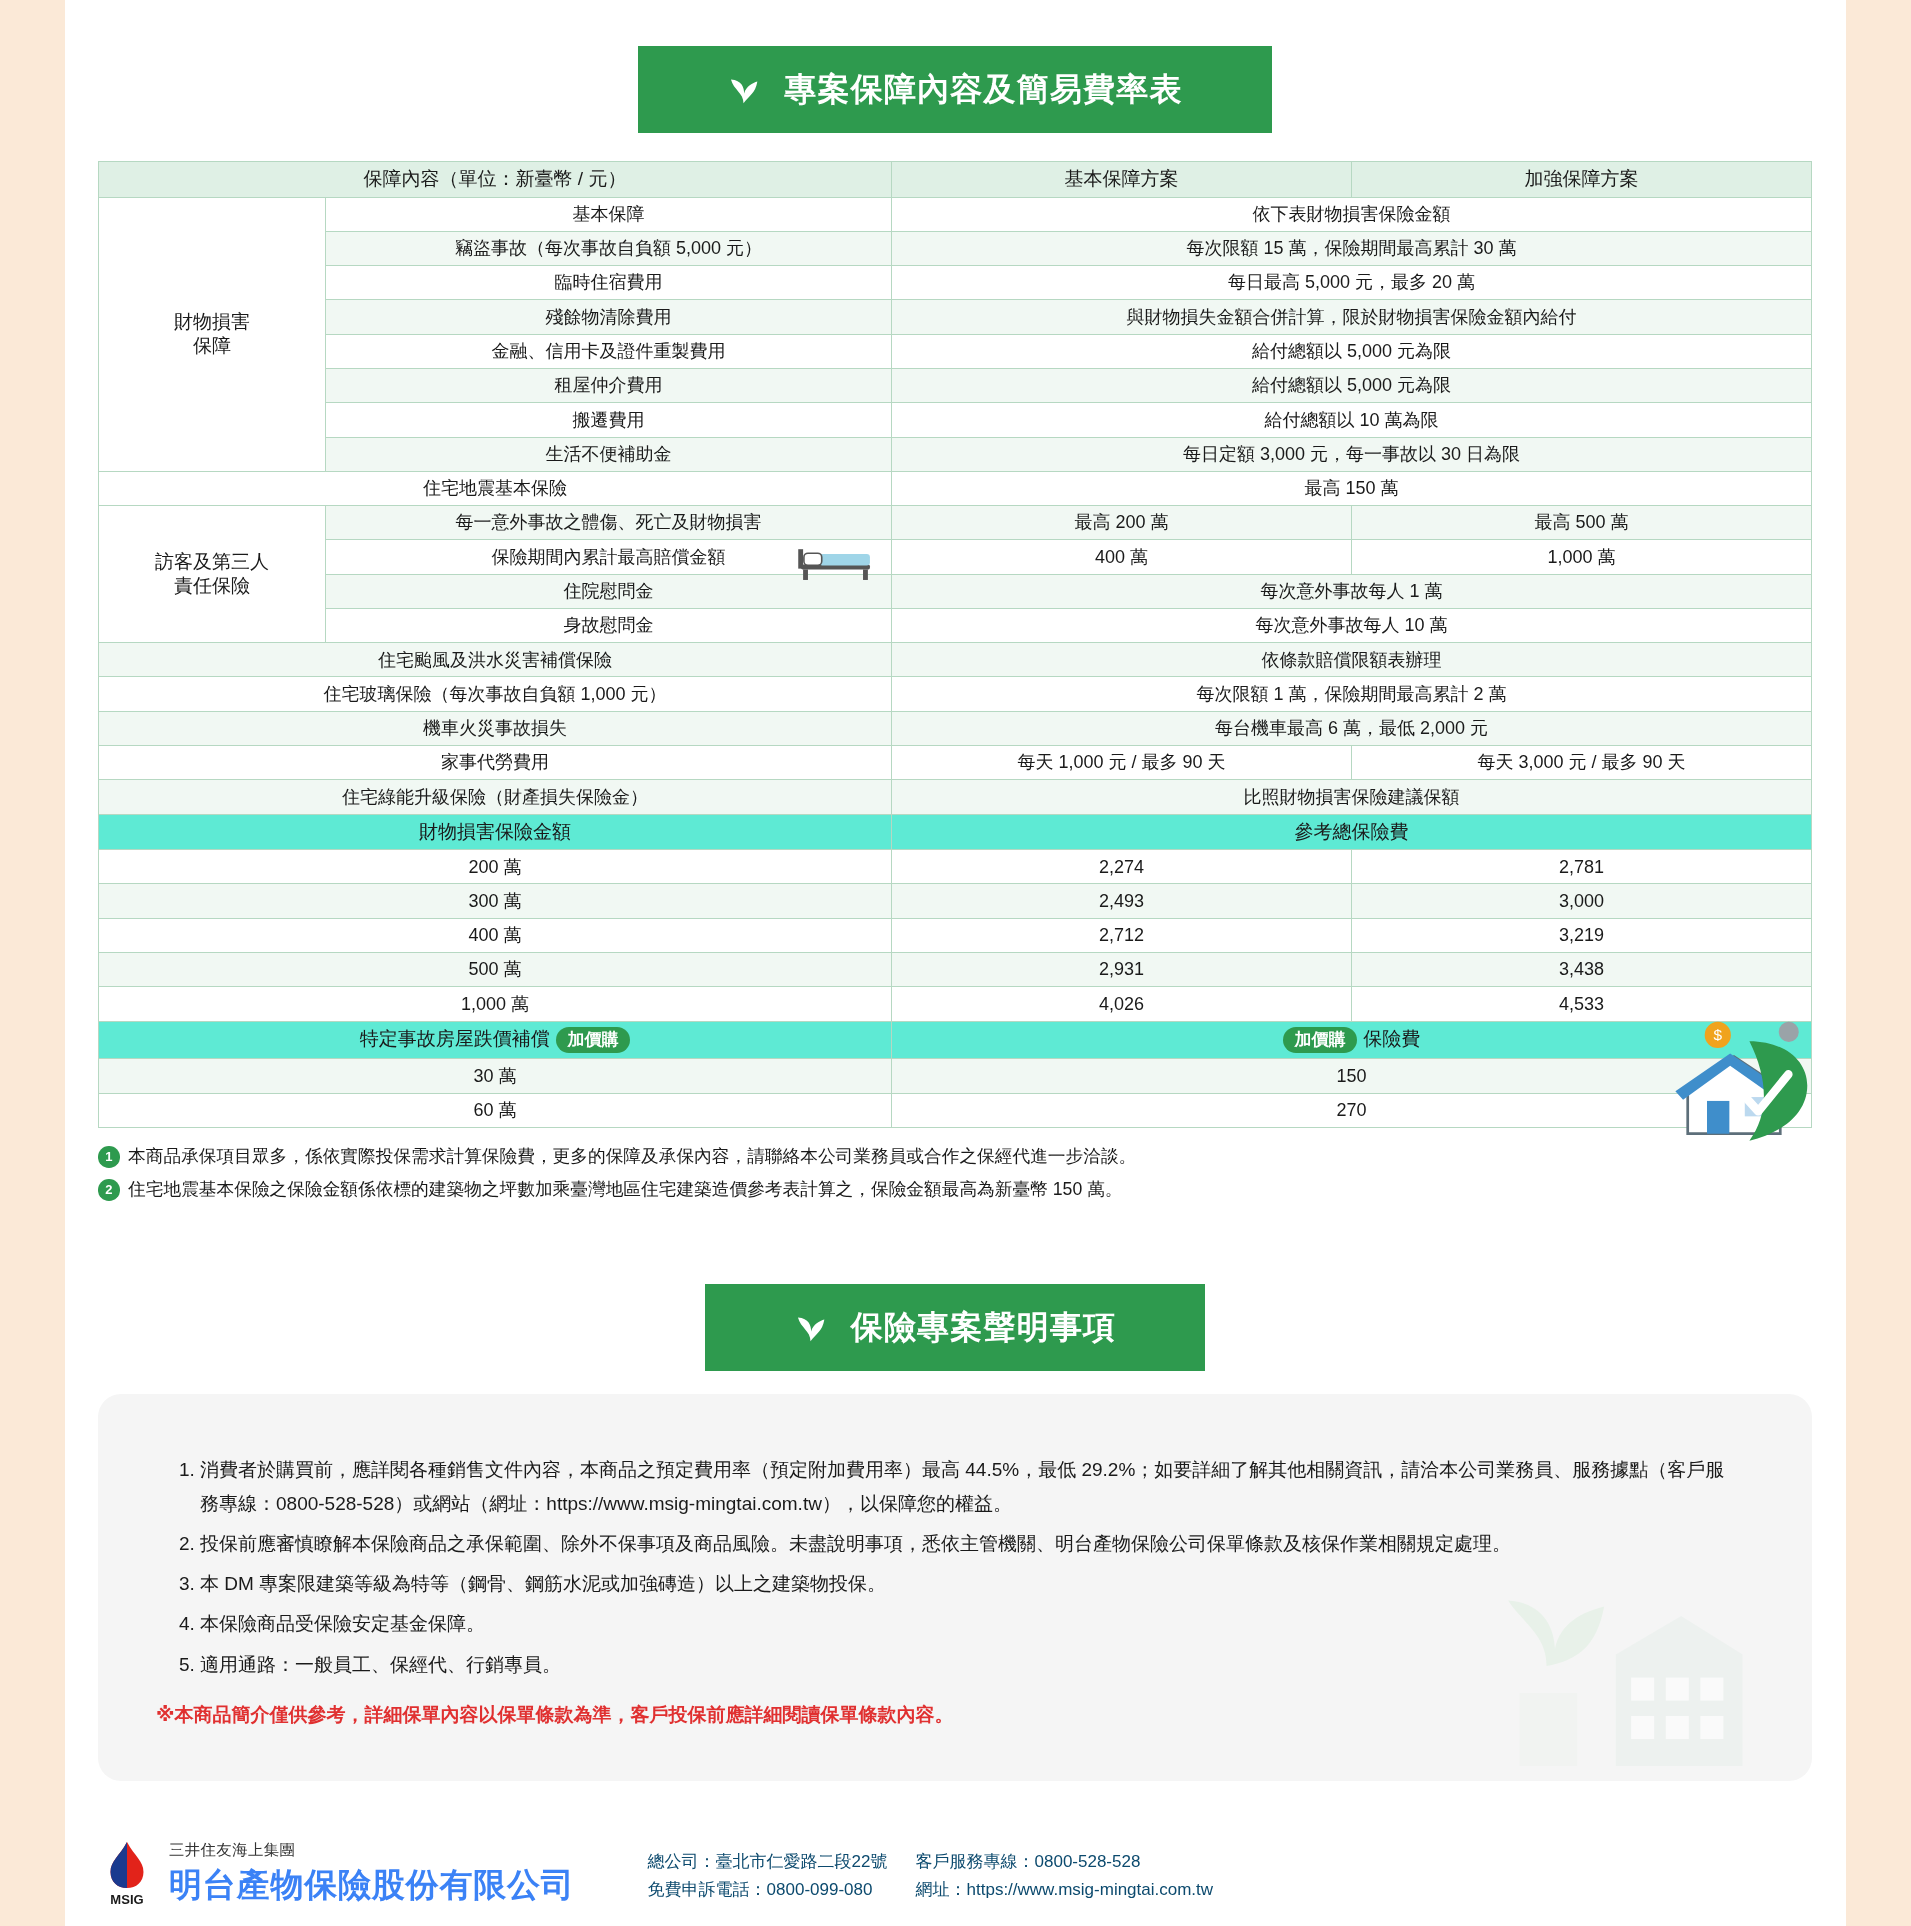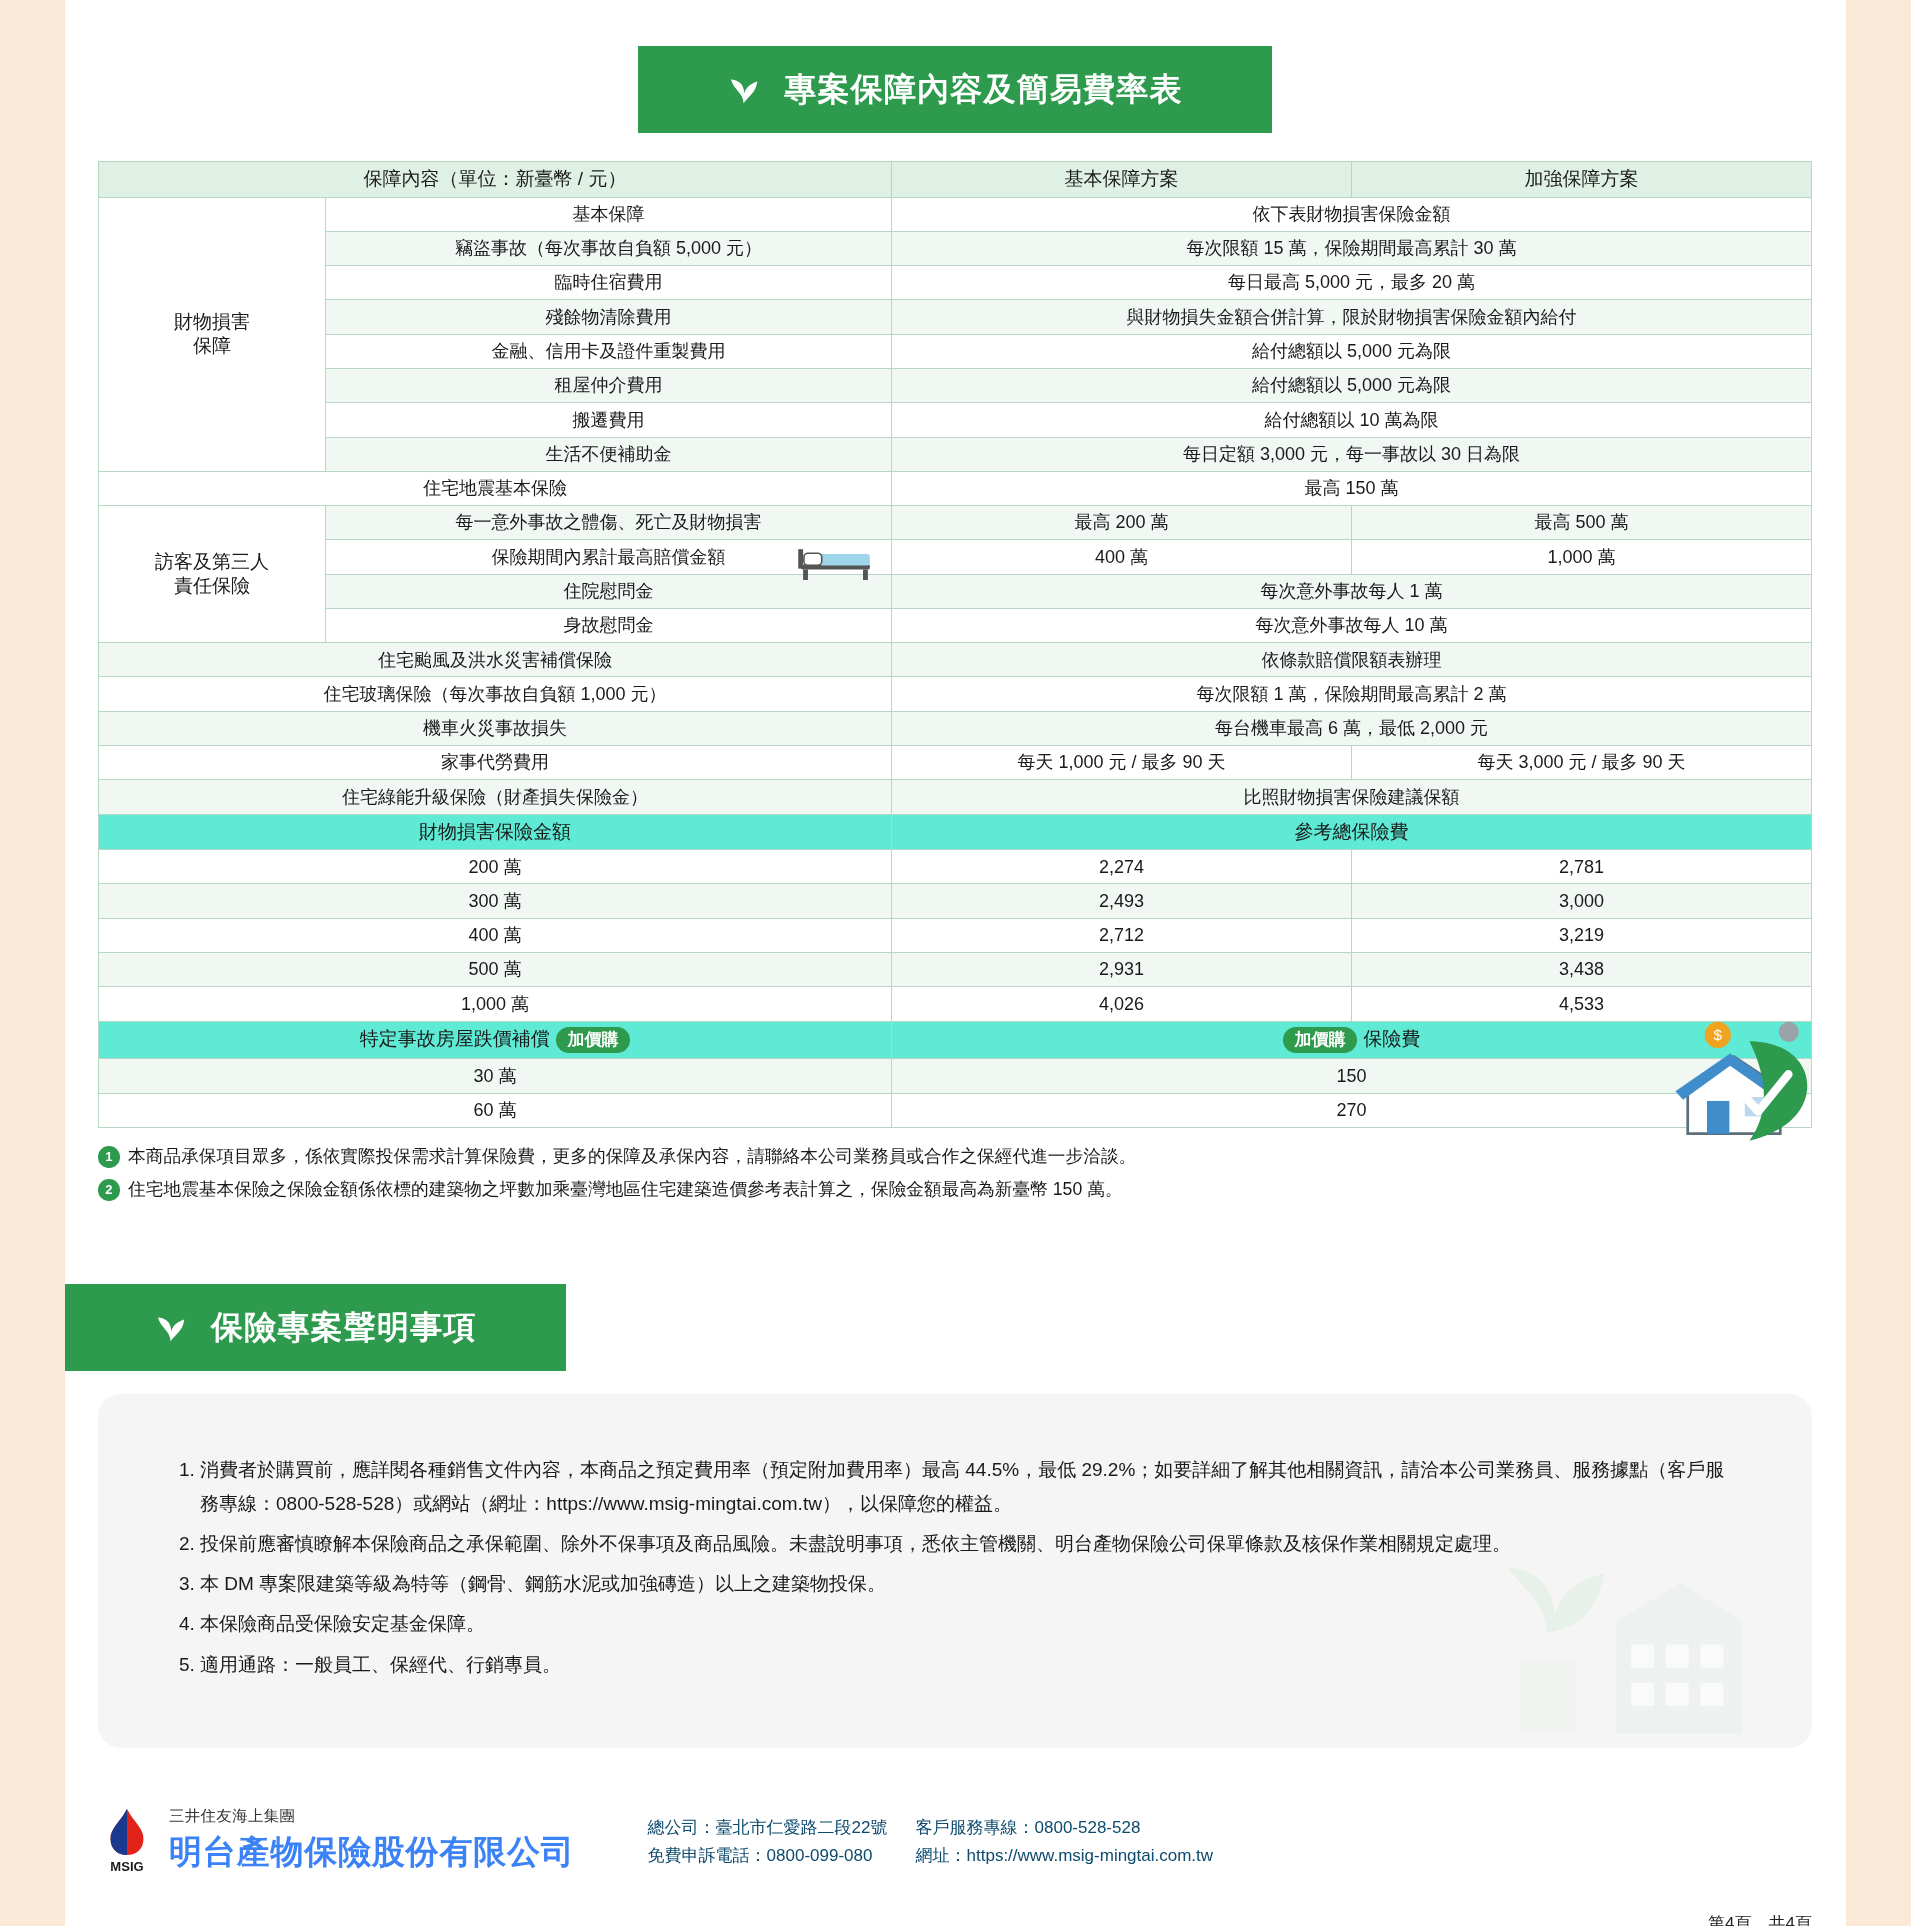--- a/index.html
+++ b/index.html
@@ -143,21 +143,21 @@
     color: #fff;
     font-size: 13px;
     font-weight: bold;
     display: flex; align-items: center; justify-content: center;
     margin-right: 8.5px; margin-top: 3.1px;
   }
   .note-txt { flex: 1 1 auto; }
 
   
   .stmt-ribbon-wrap {
-    display: flex; justify-content: flex-start;
+    display: flex; justify-content: center;
     margin-top: 81px;
   }
   .stmt-card {
     position: relative;
     width: 1714px;
     margin: 23px auto 0 auto;
     background: #f5f5f5;
     border-radius: 23px;
     padding: 42px 58px 50px 58px;
     font-size: 19px;
@@ -441,20 +441,21 @@
     </div>
 
     <div class="stmt-card">
       <ol>
         <li>消費者於購買前，應詳閱各種銷售文件內容，本商品之預定費用率（預定附加費用率）最高 44.5%，最低 29.2%；如要詳細了解其他相關資訊，請洽本公司業務員、服務據點（客戶服務專線：0800-528-528）或網站（網址：https://www.msig-mingtai.com.tw），以保障您的權益。</li>
         <li>投保前應審慎瞭解本保險商品之承保範圍、除外不保事項及商品風險。未盡說明事項，悉依主管機關、明台產物保險公司保單條款及核保作業相關規定處理。</li>
         <li>本 DM 專案限建築等級為特等（鋼骨、鋼筋水泥或加強磚造）以上之建築物投保。</li>
         <li>本保險商品受保險安定基金保障。</li>
         <li>適用通路：一般員工、保經代、行銷專員。</li>
       </ol>
+      <div class="warn">※本商品簡介僅供參考，詳細保單內容以保單條款為準，客戶投保前應詳細閱讀保單條款內容。</div>
       <div class="deco">
         <svg viewBox="0 0 760 520">
           <path d="M250 260 C250 180 190 150 150 90 C240 95 270 160 272 215 C285 150 340 120 400 105 C380 210 330 245 250 260 Z" fill="#dceede"></path>
           <path d="M430 230 L600 130 L760 230 L760 520 L430 520 Z" fill="#e6eeea"></path>
           <rect x="470" y="290" width="60" height="60" fill="#ffffff"></rect>
           <rect x="560" y="290" width="60" height="60" fill="#ffffff"></rect>
           <rect x="650" y="290" width="60" height="60" fill="#ffffff"></rect>
           <rect x="470" y="390" width="60" height="60" fill="#ffffff"></rect>
           <rect x="560" y="390" width="60" height="60" fill="#ffffff"></rect>
           <rect x="650" y="390" width="60" height="60" fill="#ffffff"></rect>

